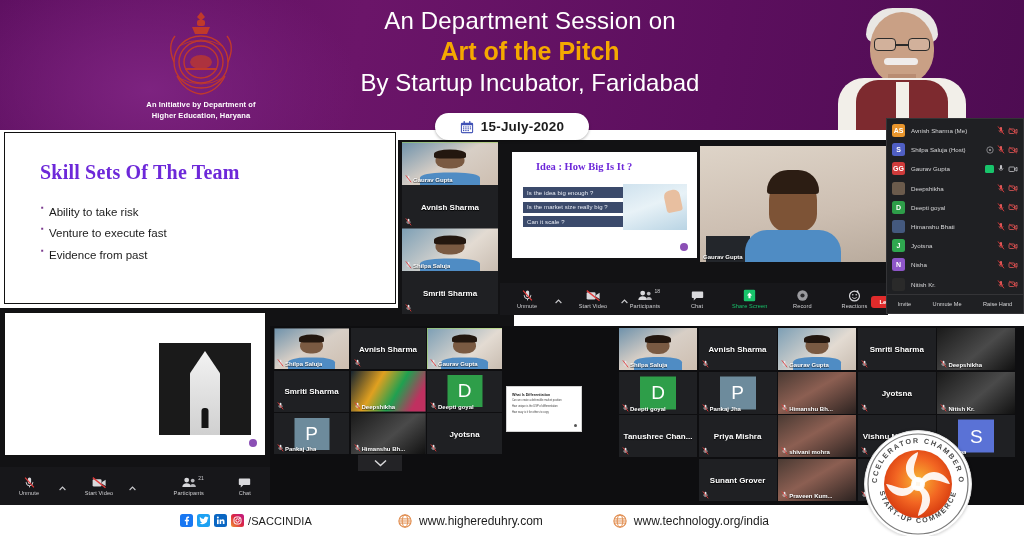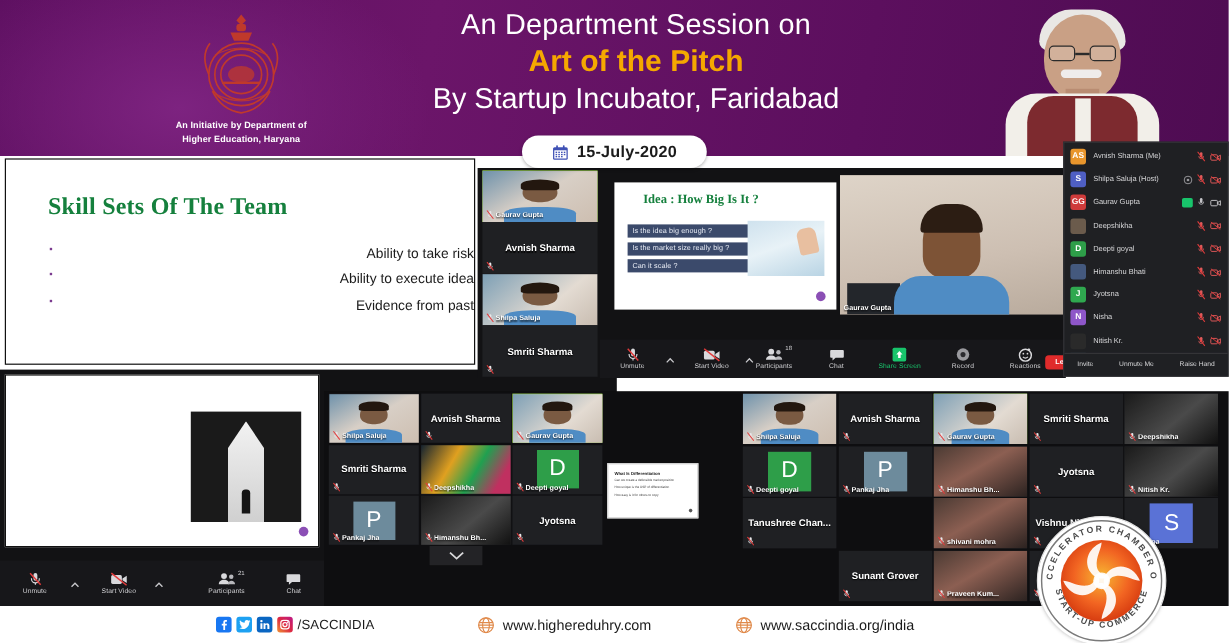--- a/index.html
+++ b/index.html
@@ -92,23 +92,23 @@
   .tb-item{ display:flex; flex-direction:column; align-items:center; justify-content:center;
     color:#cfcfd2; min-width:34px; }
   .tb-lbl{ font-size:5.6px; margin-top:1.5px; letter-spacing:.1px; white-space:nowrap;}
   .tb-ic{ height:13px; display:flex; align-items:flex-end; }
   .leave-btn{ background:#e02b2b; color:#fff; font-size:6px; font-weight:600;
     border-radius:3px; padding:3px 8px; }
   .badge{ position:absolute; font-size:5px; color:#cfcfd2; }
 
   
   .slide{ background:#fff; position:absolute; }
-  .slide h3{ font-family:"Liberation Serif", serif; font-weight:bold; color:#15803d; }
+  .slide h3{ font-family:"Liberation Serif", serif; font-weight:bold; color:#6d28d9; }
   .slide ul{ list-style:none; }
-  .slide li{ position:relative; color:#1b1b1b;text-align:right; }
+  .slide li{ position:relative; color:#1b1b1b; }
   .slide li:before{ content:"\25AA"; position:absolute; left:-8px; top:-1px;
     color:#7b3b8f; font-size:8px; }
 
   
   .slide-a{ left:4px; top:132px; width:392px; height:172px; border:1px solid #111; }
   .slide-a h3{ font-size:20px; margin:28px 0 0 35px; letter-spacing:.2px; }
   .slide-a ul{ margin:18px 0 0 44px; }
   .slide-a li{ font-size:11.5px; line-height:1.85; }
 
   
@@ -254,21 +254,21 @@
         <rect x="8.6" y="11.4" width="1.5" height="1.3"></rect>
       </g>
     </svg>
     <span class="date-txt">15-July-2020</span>
   </div>
 
   <div class="slide slide-a">
     <h3>Skill Sets Of The Team</h3>
     <ul>
       <li>Ability to take risk</li>
-      <li>Ability to execute idea</li>
+      <li>Venture to execute fast</li>
       <li>Evidence from past</li>
     </ul>
   </div>
 
   <div class="zoom-panel" style="left:0;top:308px;width:514px;height:197px;background:#121214;">
   </div>
   <div class="slide slide-c">
     <div class="archimg">
       <div class="arch-glow"></div>
       <div class="arch-fig"></div>
@@ -718,20 +718,28 @@
           <div class="photo" style="background:linear-gradient(140deg,#1a1a1a,#4a4a4a 55%,#101010)"></div>
           <span class="nm-b" style="left:11px;">Nitish Kr.</span>
           <svg class="micoff" viewBox="0 0 10 12">
     <path d="M5 1.2a1.4 1.4 0 0 1 1.4 1.4v3A1.4 1.4 0 0 1 5 7a1.4 1.4 0 0 1-1.4-1.4v-3A1.4 1.4 0 0 1 5 1.2z" fill="#e8e8ea"></path>
     <path d="M2.4 5.4v.3A2.6 2.6 0 0 0 7.6 5.7v-.3" stroke="#e8e8ea" stroke-width=".9" fill="none"></path>
     <path d="M1 .6 9 11" stroke="#e23b3b" stroke-width="1.3"></path>
           </svg>
         </div>
         <div class="tile" style="left:0px;top:87.2px;width:78px;height:42px;">
           <span class="nm">Tanushree  Chan...</span>
+          <svg class="micoff" viewBox="0 0 10 12">
+    <path d="M5 1.2a1.4 1.4 0 0 1 1.4 1.4v3A1.4 1.4 0 0 1 5 7a1.4 1.4 0 0 1-1.4-1.4v-3A1.4 1.4 0 0 1 5 1.2z" fill="#e8e8ea"></path>
+    <path d="M2.4 5.4v.3A2.6 2.6 0 0 0 7.6 5.7v-.3" stroke="#e8e8ea" stroke-width=".9" fill="none"></path>
+    <path d="M1 .6 9 11" stroke="#e23b3b" stroke-width="1.3"></path>
+          </svg>
+        </div>
+        <div class="tile" style="left:79.6px;top:87.2px;width:78px;height:42px;">
+          <span class="nm">Priya Mishra</span>
           <svg class="micoff" viewBox="0 0 10 12">
     <path d="M5 1.2a1.4 1.4 0 0 1 1.4 1.4v3A1.4 1.4 0 0 1 5 7a1.4 1.4 0 0 1-1.4-1.4v-3A1.4 1.4 0 0 1 5 1.2z" fill="#e8e8ea"></path>
     <path d="M2.4 5.4v.3A2.6 2.6 0 0 0 7.6 5.7v-.3" stroke="#e8e8ea" stroke-width=".9" fill="none"></path>
     <path d="M1 .6 9 11" stroke="#e23b3b" stroke-width="1.3"></path>
           </svg>
         </div>
         <div class="tile" style="left:159.2px;top:87.2px;width:78px;height:42px;">
           <div class="photo" style="background:linear-gradient(150deg,#4a3a33,#8c5f52 45%,#2b2220)"></div>
           <span class="nm-b" style="left:11px;">shivani mohra</span>
           <svg class="micoff" viewBox="0 0 10 12">
@@ -982,21 +990,21 @@
       </svg>
       <span class="fweb">www.highereduhry.com</span>
     </div>
 
     <div class="fgroup" style="margin-left:70px;gap:7px;">
       <svg class="globe" viewBox="0 0 16 16">
         <circle cx="8" cy="8" r="7" fill="none" stroke="#e08a4b" stroke-width="1.2"></circle>
         <ellipse cx="8" cy="8" rx="3.2" ry="7" fill="none" stroke="#e08a4b" stroke-width="1.1"></ellipse>
         <path d="M1.4 5.6h13.2M1.4 10.4h13.2M1 8h14" stroke="#e08a4b" stroke-width="1.1"></path>
       </svg>
-      <span class="fweb">www.saccindia.org/india</span>
+      <span class="fweb">www.technology.org/india</span>
     </div>
   </div>
 
   <div class="saac">
     <svg width="106" height="106" viewBox="0 0 106 106">
       <defs>
         <path id="arcTop" d="M 12,53 A 41,41 0 0 1 94,53"></path>
         <path id="arcBot" d="M 14,53 A 39,39 0 0 0 92,53"></path>
         <radialGradient id="swirl" cx="50%" cy="45%" r="60%">
           <stop offset="0%" stop-color="#f7b733"></stop>

